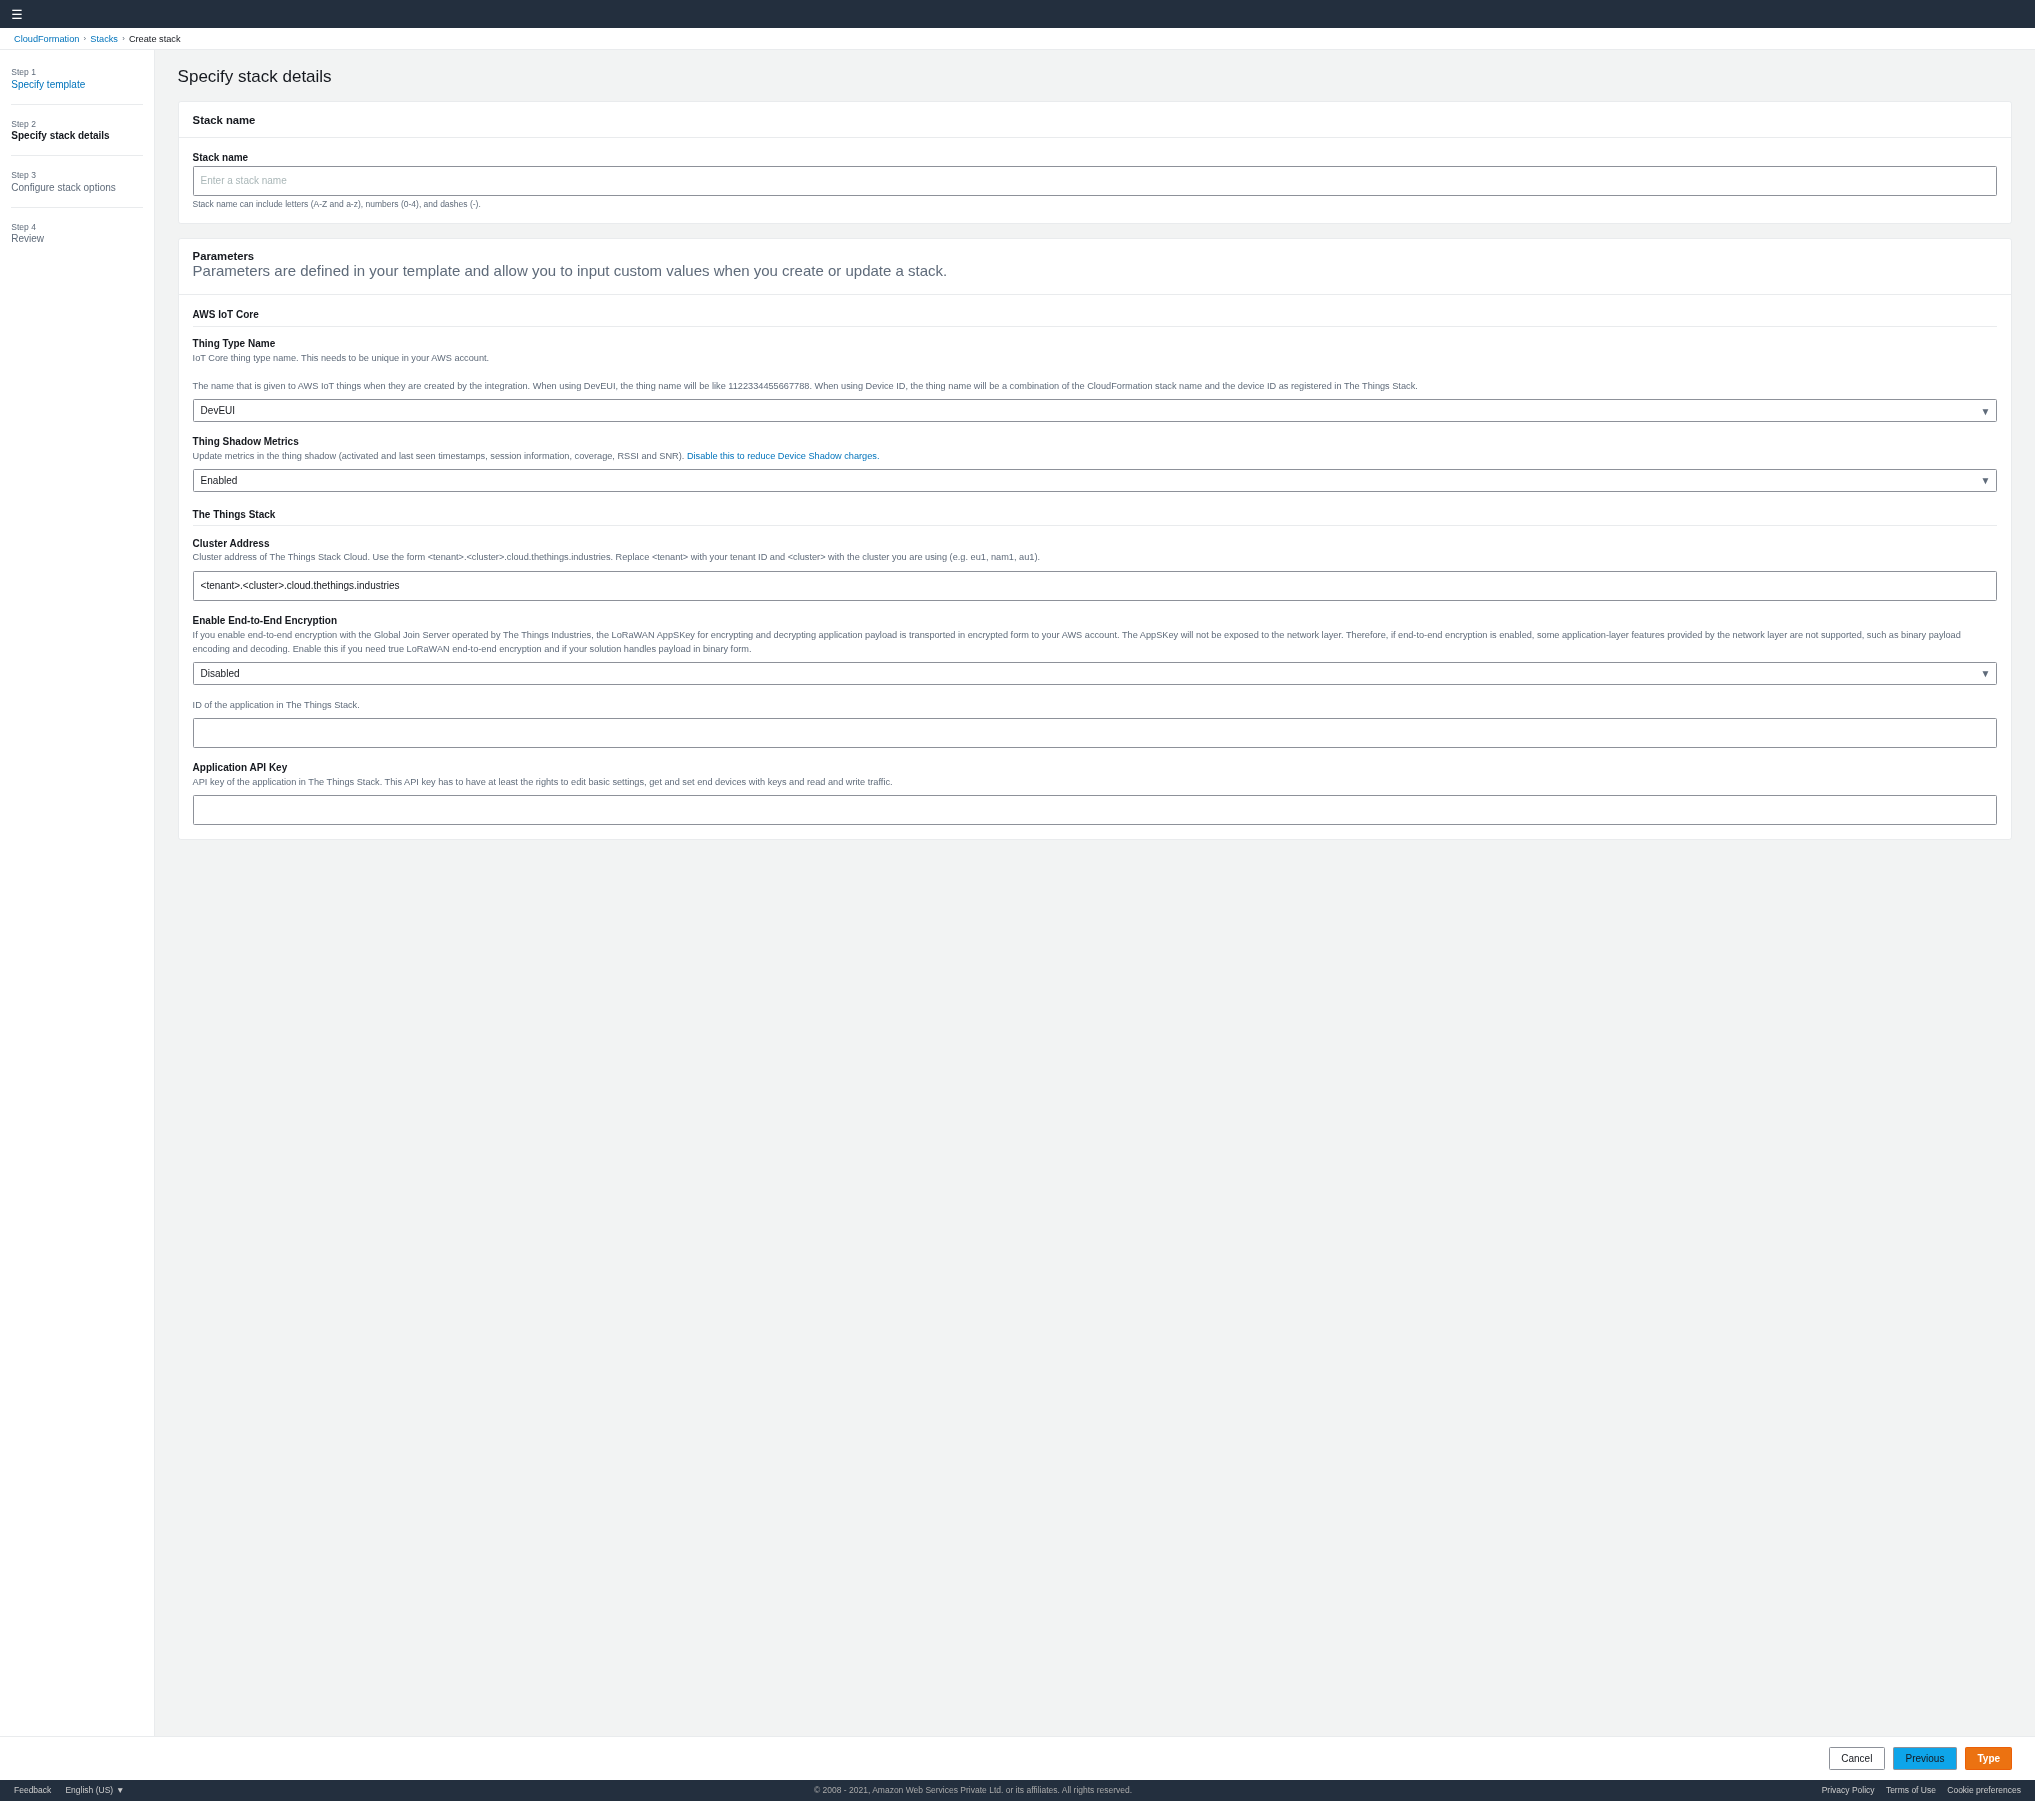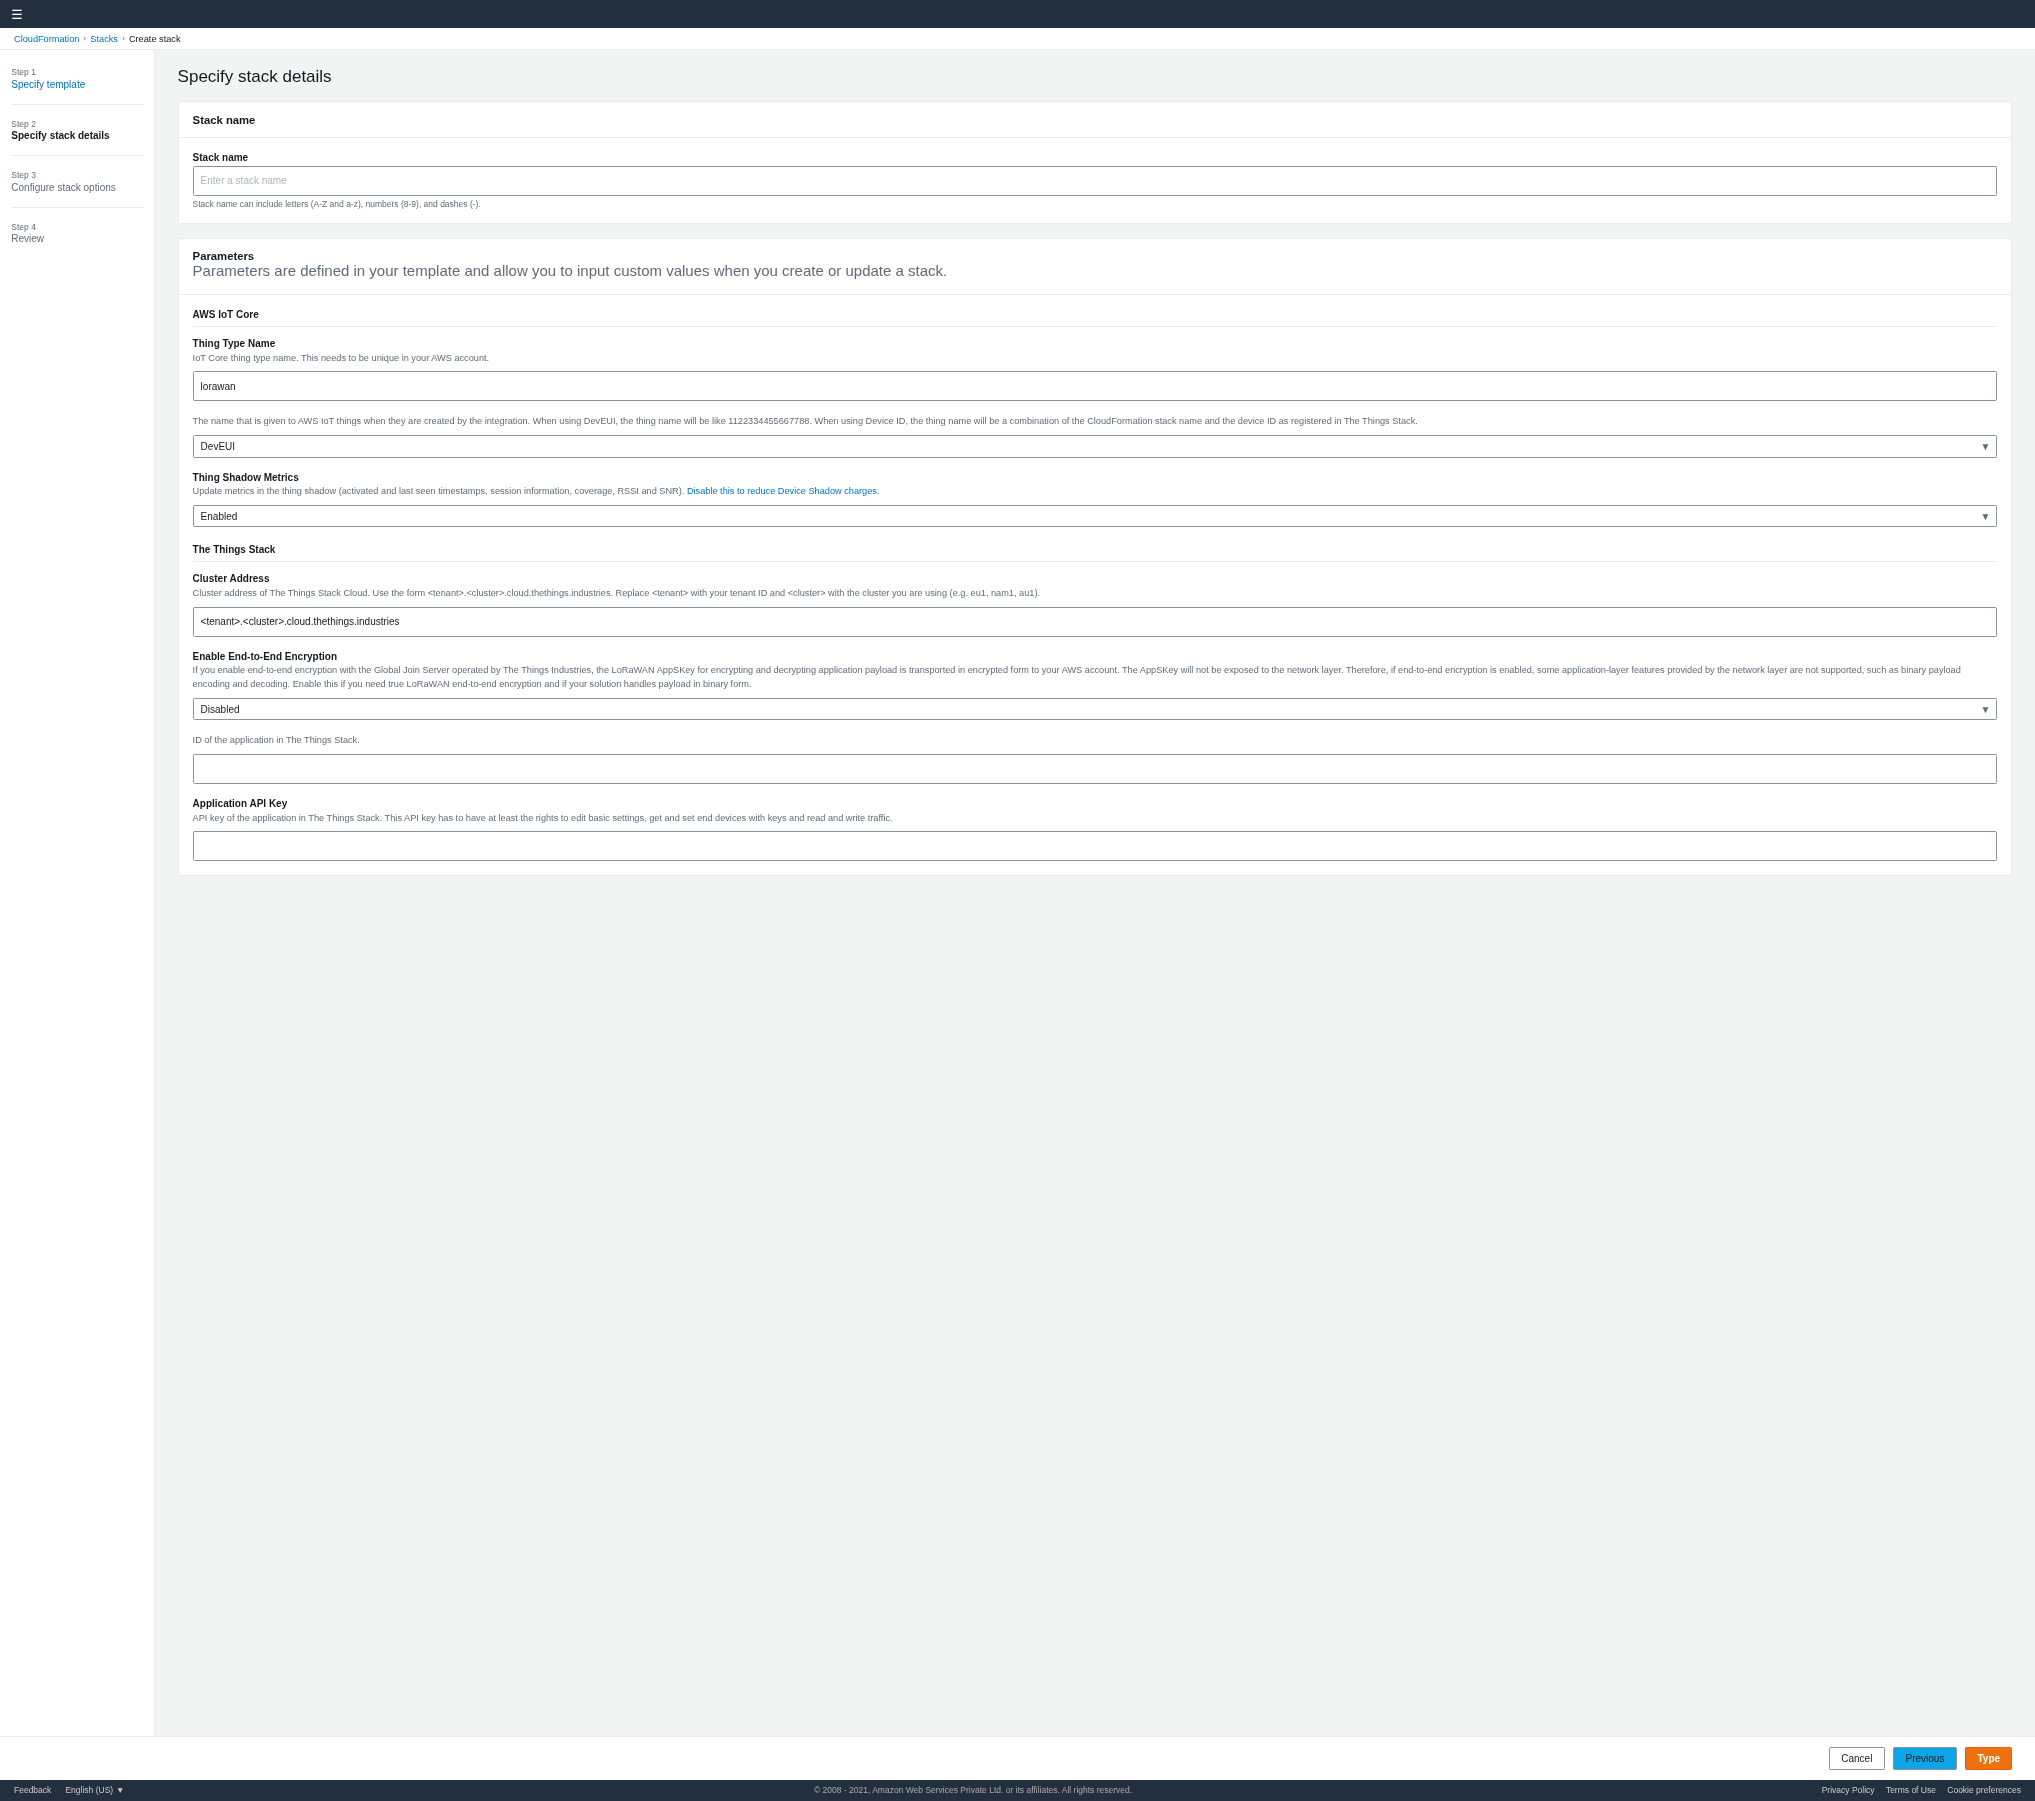--- a/index.html
+++ b/index.html
@@ -125,38 +125,37 @@
     <h1 class="page-title">Specify stack details</h1>
 
     <div class="card">
       <div class="card-header">
         <div class="card-header-title">Stack name</div>
       </div>
       <div class="card-body">
         <div class="form-field">
           <div class="field-label">Stack name</div>
           <input class="field-input" type="text" placeholder="Enter a stack name" style="">
-          <div class="field-hint">Stack name can include letters (A-Z and a-z), numbers (8-9), and dashes (-).</div>
+          <div class="field-hint">Stack name can include letters (A-Z and a-z), numbers (0-4), and dashes (-).</div>
         </div>
       </div>
     </div>
 
     <div class="card">
       <div class="card-header">
         <div class="card-header-title">Parameters</div>
         <div class="card-description">Parameters are defined in your template and allow you to input custom values when you create or update a stack.</div>
       </div>
       <div class="card-body">
 
         <div class="subsection-title">AWS IoT Core</div>
 
         <div class="form-field">
           <div class="field-label">Thing Type Name</div>
           <div class="field-description">IoT Core thing type name. This needs to be unique in your AWS account.</div>
-          <input class="field-input has-value" type="text" value="lorawan" style="">
         </div>
 
         <div class="form-field">
           <div class="field-description">The name that is given to AWS IoT things when they are created by the integration. When using DevEUI, the thing name will be like 1122334455667788. When using Device ID, the thing name will be a combination of the CloudFormation stack name and the device ID as registered in The Things Stack.</div>
           <div class="field-select-wrapper">
             <select class="field-select">
               <option>DevEUI</option>
               <option>Device ID</option>
             </select>
             <span class="select-arrow">▼</span>

